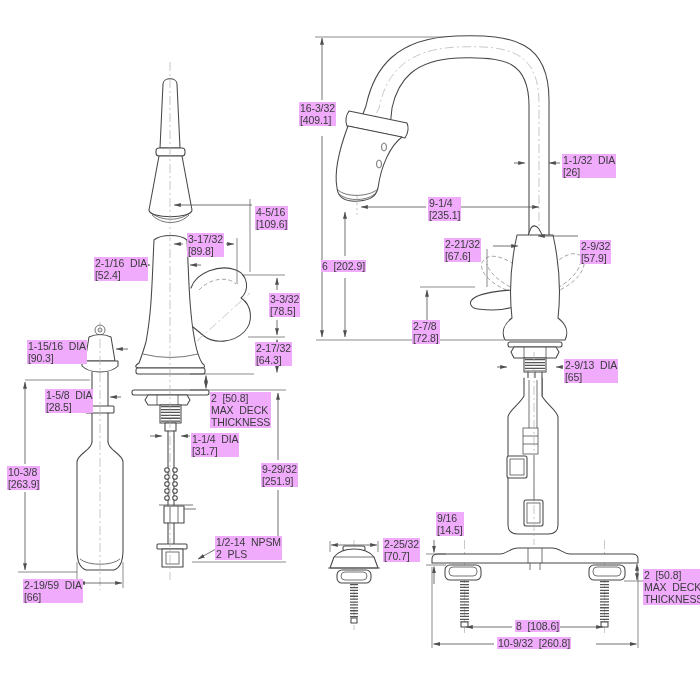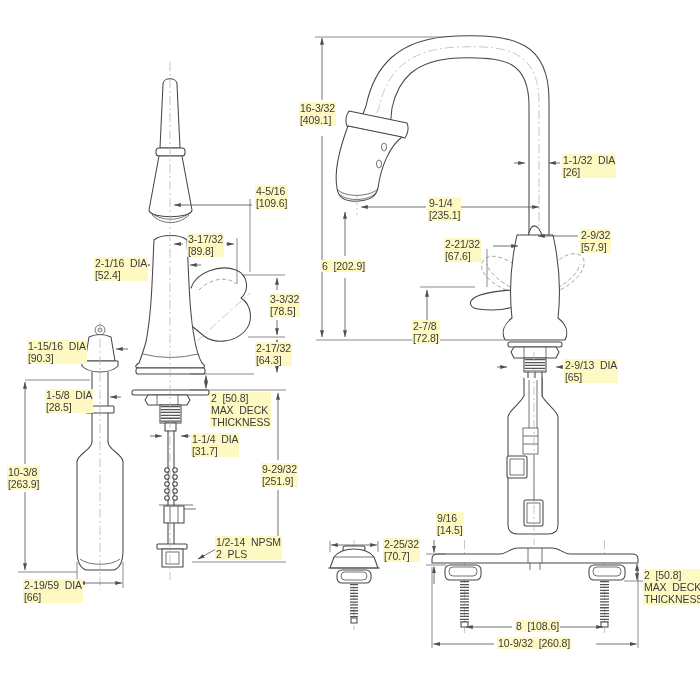--- a/index.html
+++ b/index.html
@@ -1,20 +1,20 @@
 <!DOCTYPE html>
 <html><head>
 <meta charset="utf-8">
 <style>
   html,body{margin:0;padding:0;background:#fff;}
   #stage{position:relative;width:700px;height:700px;background:#fff;overflow:hidden;
          font-family:"Liberation Sans",sans-serif;}
   svg{position:absolute;left:0;top:0;}
   .lbl{position:absolute;font:10.5px/12px "Liberation Sans",sans-serif;color:#3a3a3a;
-       white-space:nowrap;background:#fef9c3;padding:0 1px;word-spacing:3px;letter-spacing:-0.1px;}
+       white-space:nowrap;background:#f0abfc;padding:0 1px;word-spacing:3px;letter-spacing:-0.1px;}
   .lbl span{display:block;}
   .of{fill:#fff;stroke:#474747;stroke-width:1.05;stroke-linejoin:round;stroke-linecap:round;}
   .o{fill:none;stroke:#474747;stroke-width:1.05;stroke-linejoin:round;stroke-linecap:round;}
   .d{fill:none;stroke:#474747;stroke-width:.75;}
   .dim{fill:none;stroke:#4f4f4f;stroke-width:.8;}
   .ext{fill:none;stroke:#5a5a5a;stroke-width:.7;}
   .cl{fill:none;stroke:#b0b0b0;stroke-width:.7;stroke-dasharray:9 3 2 3;}
   .ph{fill:none;stroke:#8f8f8f;stroke-width:.8;stroke-dasharray:4 2.5;}
   .thr{stroke:#555;stroke-dasharray:1.3 1.6;fill:none;}
 </style>
@@ -240,21 +240,21 @@
     </div>
 <div class="lbl" style="left:7px;top:466px">
       <span>10-3/8</span>
       <span>[263.9]</span>
     </div>
 <div class="lbl" style="left:23px;top:579px">
       <span>2-19/59 DIA</span>
       <span>[66]</span>
     </div>
 
-<div class="lbl" style="left:255px;top:185px">
+<div class="lbl" style="left:255px;top:206px">
       <span>4-5/16</span>
       <span>[109.6]</span>
     </div>
 <div class="lbl" style="left:187px;top:233px">
       <span>3-17/32</span>
       <span>[89.8]</span>
     </div>
 <div class="lbl" style="left:94px;top:257px">
       <span>2-1/16 DIA</span>
       <span>[52.4]</span>
@@ -294,21 +294,21 @@
       <span>[26]</span>
     </div>
 <div class="lbl" style="left:428px;top:197px">
       <span>9-1/4</span>
       <span>[235.1]</span>
     </div>
 <div class="lbl" style="left:444px;top:238px">
       <span>2-21/32</span>
       <span>[67.6]</span>
     </div>
-<div class="lbl" style="left:580px;top:229px">
+<div class="lbl" style="left:580px;top:240px">
       <span>2-9/32</span>
       <span>[57.9]</span>
     </div>
 <div class="lbl" style="left:321px;top:260px">
       <span>6 [202.9]</span>
     </div>
 <div class="lbl" style="left:412px;top:320px">
       <span>2-7/8</span>
       <span>[72.8]</span>
     </div>

